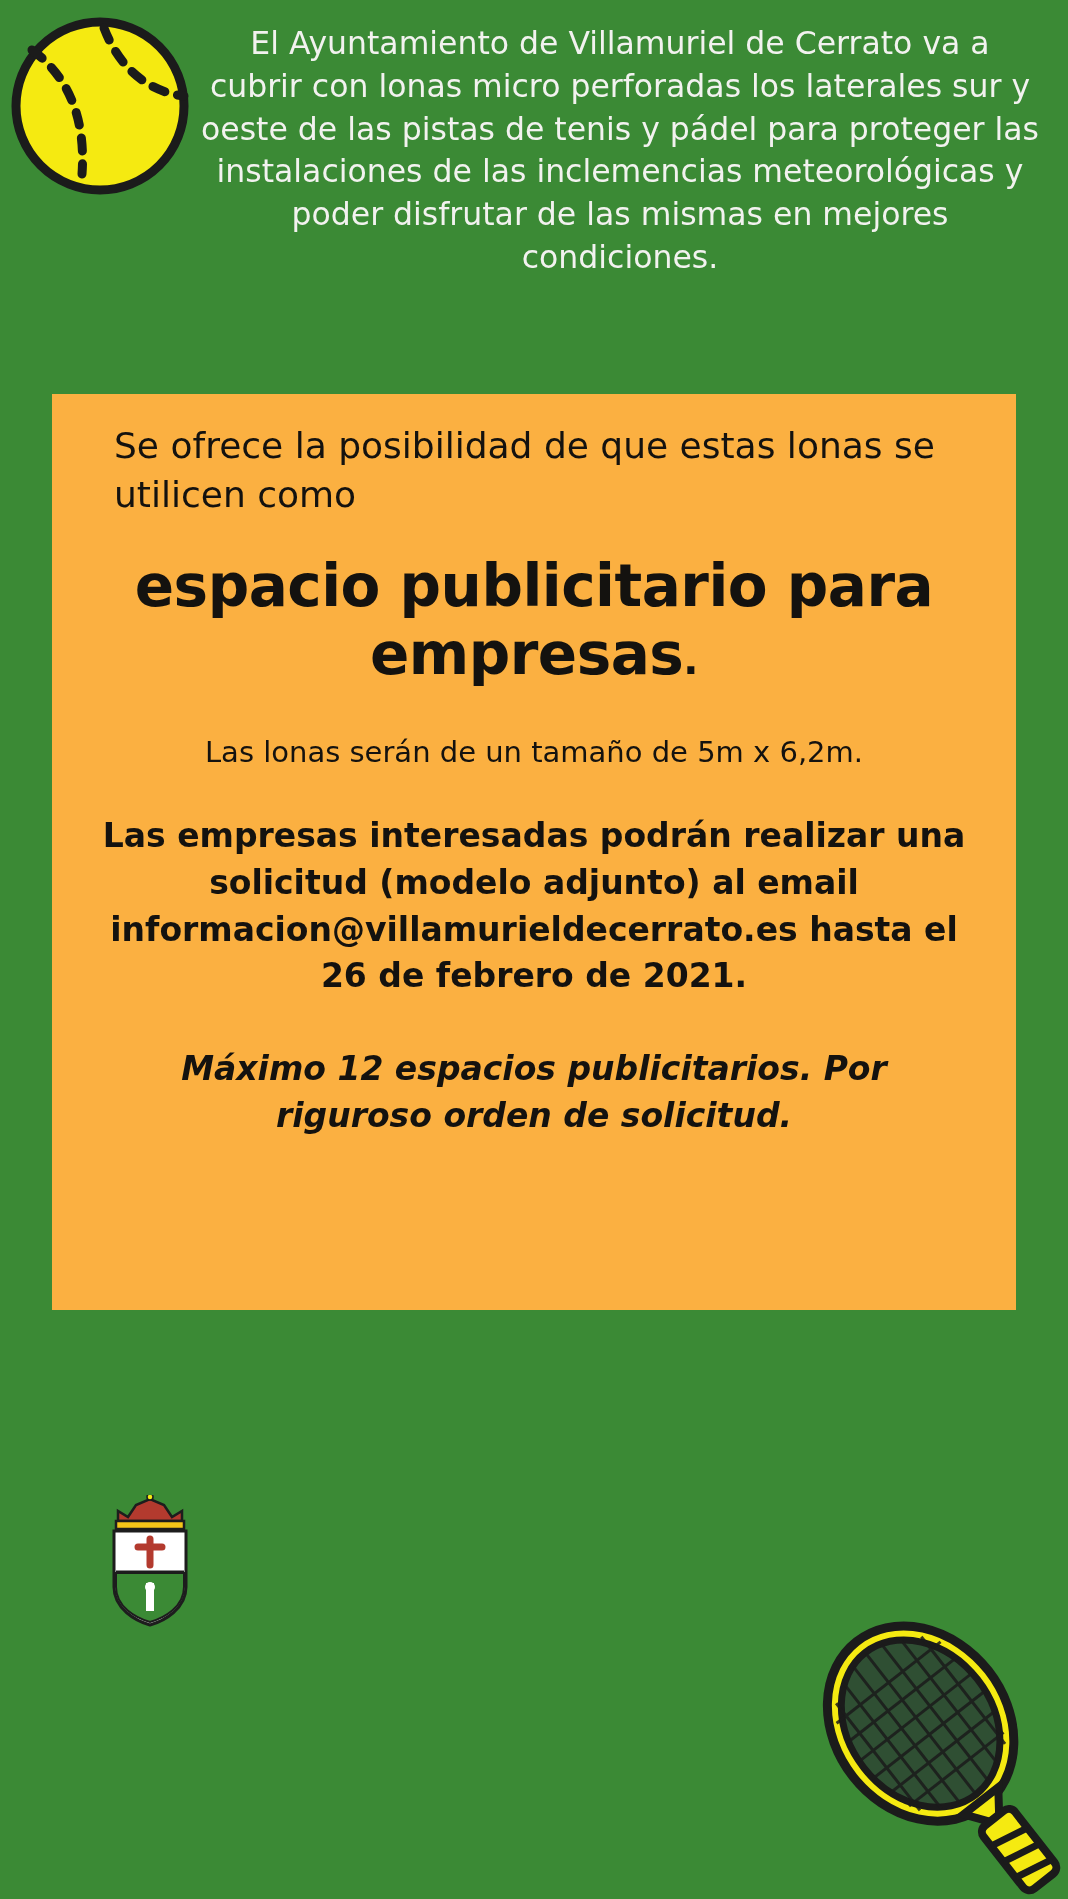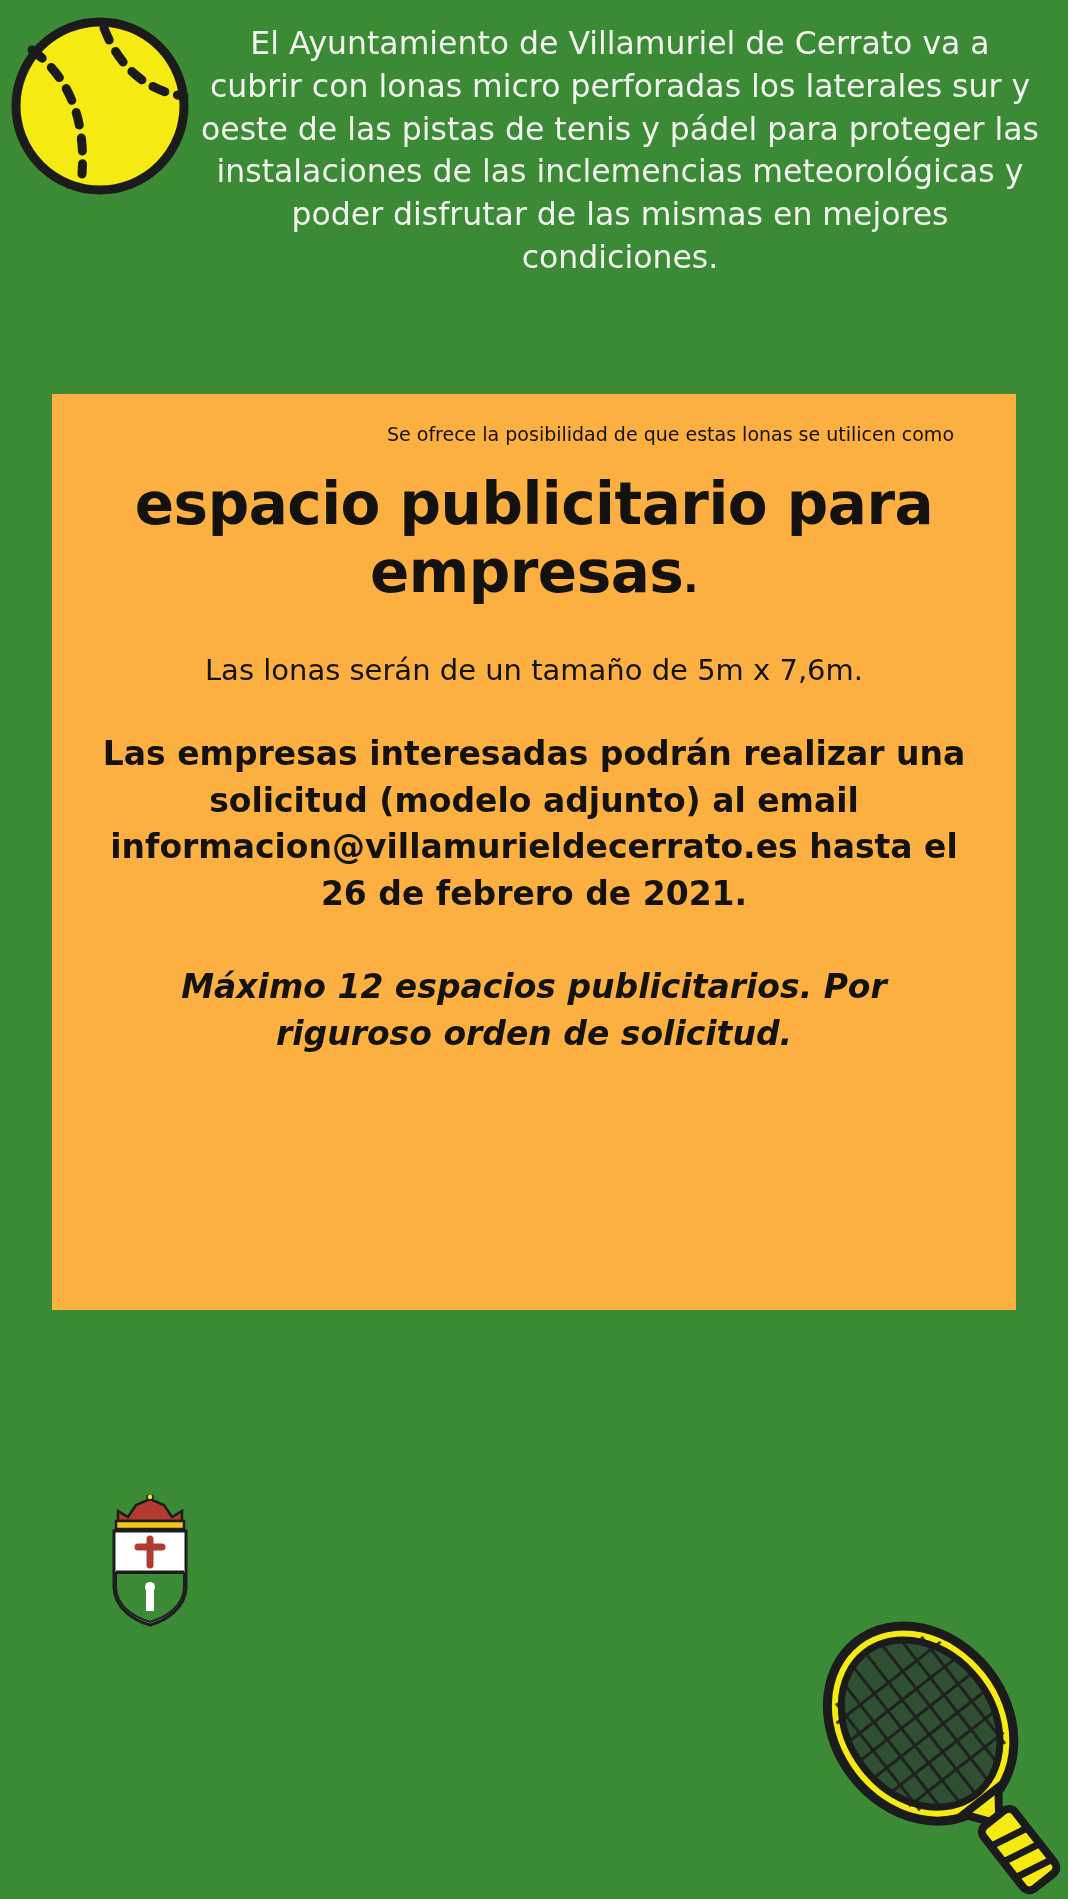--- a/index.html
+++ b/index.html
@@ -51,33 +51,33 @@
     width: 964px;
     height: 916px;
     background: #f9b council;
     background: #fbb041;
     box-sizing: border-box;
     padding: 22px 36px 18px 36px;
     color: #14120f;
   }
 
   .offer-line {
-    text-align: right;
-    font-size: 19px;
+    text-align: left;
+    font-size: 36px;
     line-height: 1.36;
     margin: 6px 0 0 0;
     padding: 0 26px;
   }
 
   .headline {
     text-align: center;
     font-size: 58px;
     font-weight: bold;
     line-height: 1.18;
-    margin: 22px 0 0 0;
+    margin: 32px 0 0 0;
     letter-spacing: -0.5px;
   }
   .headline .period {
     font-weight: bold;
     font-size: 40px;
   }
 
   .size-line {
     text-align: center;
     font-size: 29px;
@@ -150,21 +150,21 @@
 
   <div class="intro-text">El Ayuntamiento de Villamuriel de Cerrato va a cubrir con lonas micro perforadas los laterales sur y oeste de las pistas de tenis y pádel para proteger las instalaciones de las inclemencias meteorológicas y poder disfrutar de las mismas en mejores condiciones.</div>
 </div>
 
 <div class="orange-panel">
 
   <p class="offer-line">Se ofrece la posibilidad de que estas lonas se utilicen como</p>
 
   <h1 class="headline"><span>espacio publicitario para empresas</span><span class="period">.</span></h1>
 
-  <p class="size-line">Las lonas serán de un tamaño de 5m x 7,6m.</p>
+  <p class="size-line">Las lonas serán de un tamaño de 5m x 6,2m.</p>
 
   <p class="bold-block">Las empresas interesadas podrán realizar una solicitud (modelo adjunto) al email informacion@villamurieldecerrato.es hasta el 26 de febrero de 2021.</p>
 
   <p class="bold-block tight">Máximo 12 espacios publicitarios. Por riguroso orden de solicitud.</p>
 
 </div>
 
 <div class="footer">
 
   <div class="crest">

